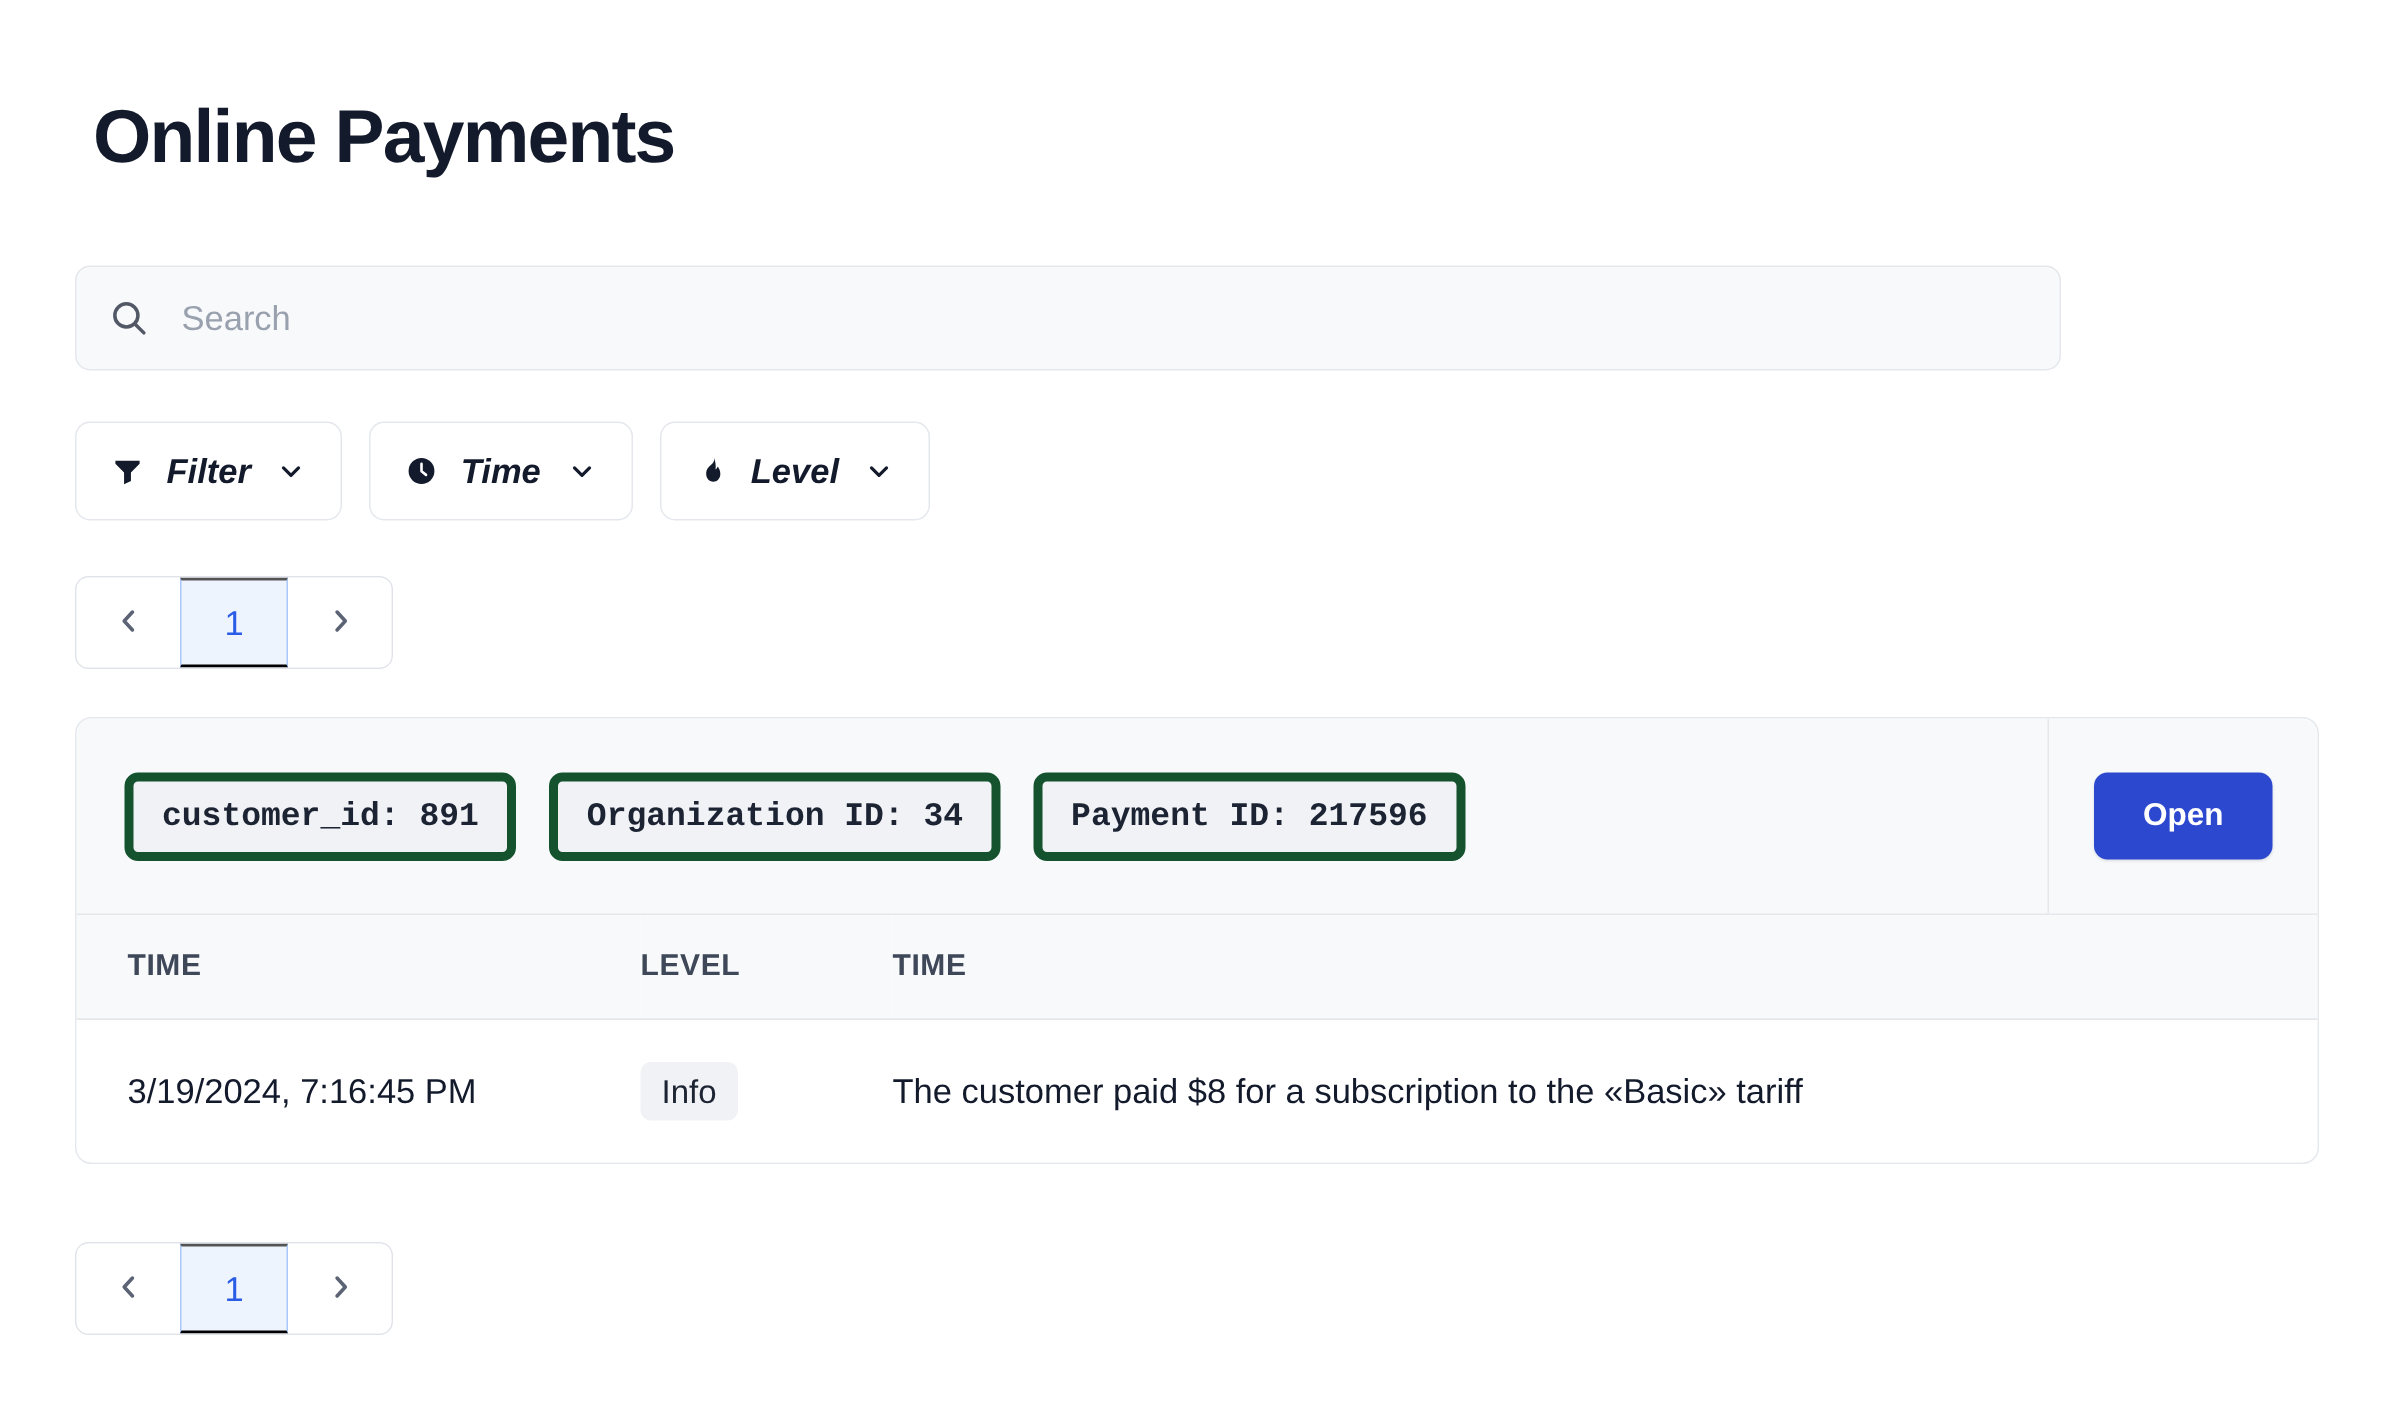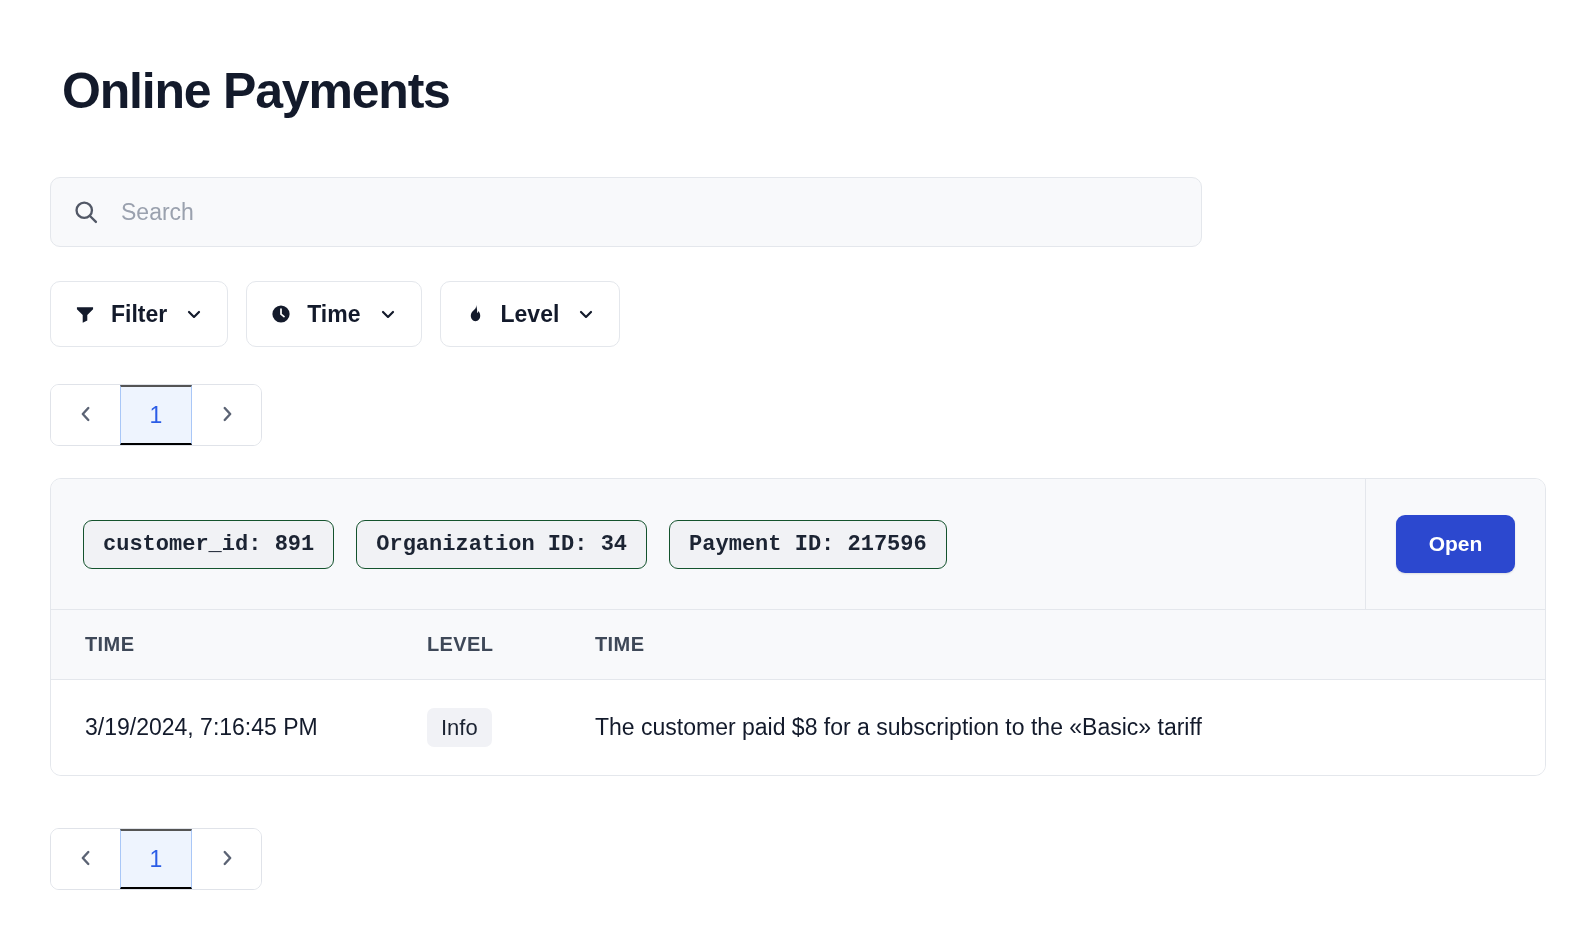--- a/index.html
+++ b/index.html
@@ -58,21 +58,21 @@
     font-family: "Liberation Sans", sans-serif;
     cursor: pointer;
     box-shadow: 0 1px 2px rgba(16,24,40,.12);
   }
 
   
   .search-wrap {
     position: absolute;
     left: 50px;
     top: 177px;
-    width: 1152px;
+    width: 1324px;
     height: 70px;
     background: #f8f9fb;
     border: 1px solid #e4e7ec;
     border-radius: 10px;
     display: flex;
     align-items: center;
     padding: 0 20px;
   }
   .search-icon {
     width: 30px;
@@ -112,20 +112,21 @@
     padding: 0 22px;
     background: #ffffff;
     border: 1px solid #e4e7ec;
     border-radius: 10px;
     font-size: 23px;
     font-weight: 600;
     color: #131a2b;
     font-family: "Liberation Sans", sans-serif;
     cursor: pointer;
     white-space: nowrap;
+    font-style: italic;
   }
   .filter-btn .glyph {
     display: flex;
     align-items: center;
     justify-content: center;
     width: 24px;
     height: 24px;
     color: #131a2b;
   }
   .filter-btn .caret {
@@ -196,21 +197,21 @@
   }
   .tags {
     flex: 1 1 auto;
     display: flex;
     align-items: center;
     gap: 22px;
     padding: 0 32px;
   }
   .tag {
     background: #f1f2f5;
-    border: 1px solid #14532d;
+    border: 6px solid #14532d;
     border-radius: 9px;
     padding: 11px 19px;
     font-family: "Liberation Mono", monospace;
     font-size: 22px;
     font-weight: 700;
     color: #1c2433;
     white-space: nowrap;
   }
   .head-action {
     flex: 0 0 180px;

